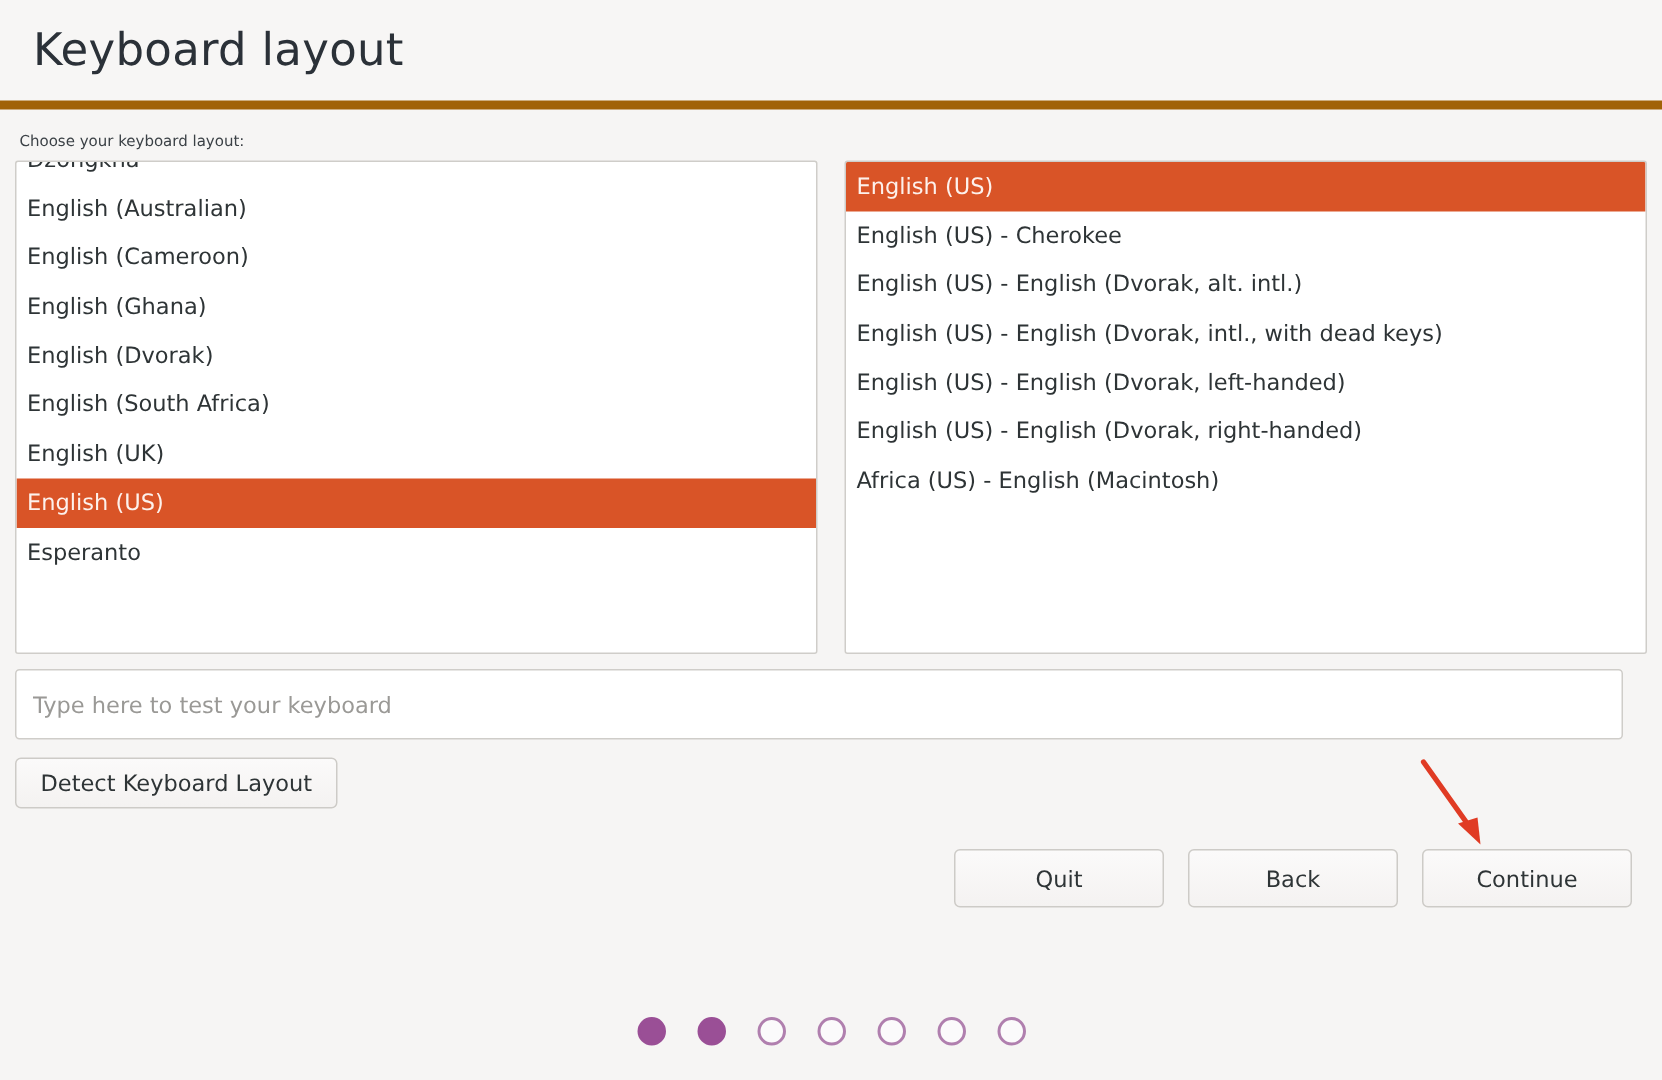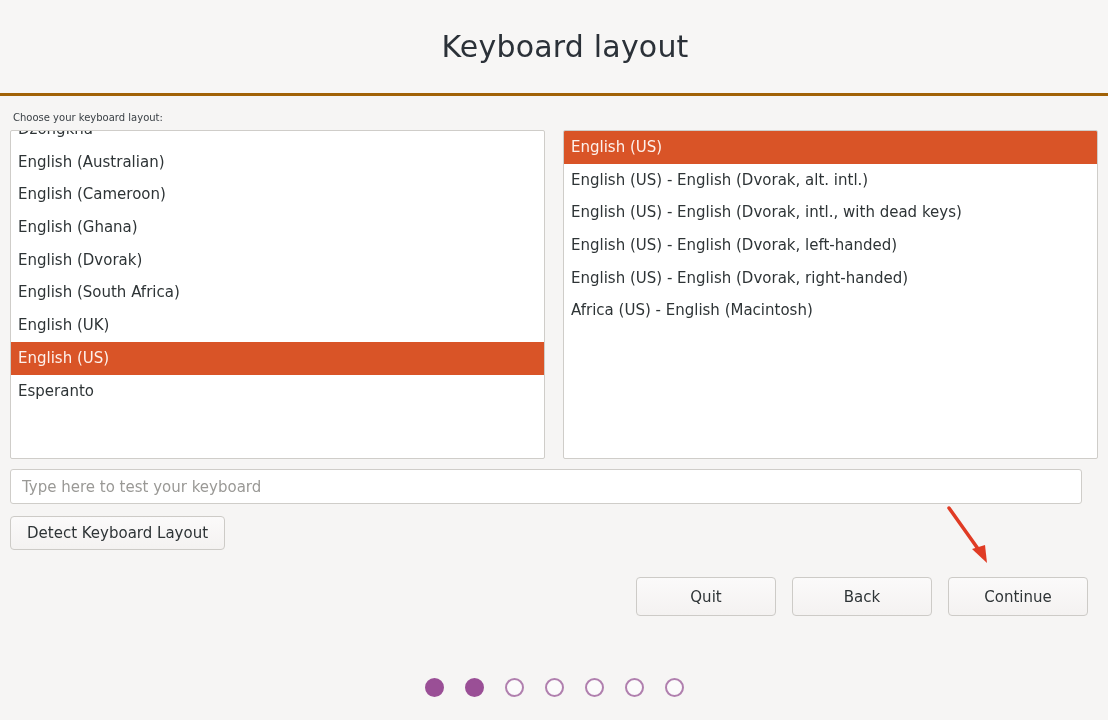--- a/index.html
+++ b/index.html
@@ -12,27 +12,26 @@
 
   body {
     font-family: "DejaVu Sans", "Liberation Sans", sans-serif;
     background: #f6f5f4;
     color: #2e3436;
     position: relative;
   }
 
   
   .header {
-    height: 96px;
+    height: 73px;
     background: #f7f6f5;
-    border-bottom: 3px solid #a16207;
+    border-bottom: 6px solid #a16207;
     display: flex;
     align-items: center;
     padding-left: 22px;
-    justify-content: center;
   }
 
   .page-title {
     font-size: 30px;
     font-weight: 400;
     color: #2b3138;
     letter-spacing: 0.2px;
   }
 
   
@@ -86,21 +85,21 @@
 
   .list-item.selected {
     background: #d95427;
     color: #fdf1ec;
   }
 
   
   .test-input {
     margin-top: 10px;
     width: 1072px;
-    height: 35px;
+    height: 47px;
     background: #ffffff;
     border: 1px solid #cfcdc9;
     border-radius: 3px;
     font-family: "DejaVu Sans", "Liberation Sans", sans-serif;
     font-size: 15px;
     color: #2e3436;
     padding: 0 11px;
   }
   .test-input::placeholder { color: #9a9996; }
 
@@ -192,20 +191,21 @@
           <div class="list-item">English (South Africa)</div>
           <div class="list-item">English (UK)</div>
           <div class="list-item selected">English (US)</div>
           <div class="list-item">Esperanto</div>
         </div>
     </div>
 
     <div class="list-box right">
       <div class="list-scroll" id="variant-list">
           <div class="list-item selected">English (US)</div>
+          <div class="list-item">English (US) - Cherokee</div>
           <div class="list-item">English (US) - English (Dvorak, alt. intl.)</div>
           <div class="list-item">English (US) - English (Dvorak, intl., with dead keys)</div>
           <div class="list-item">English (US) - English (Dvorak, left-handed)</div>
           <div class="list-item">English (US) - English (Dvorak, right-handed)</div>
           <div class="list-item">Africa (US) - English (Macintosh)</div>
         </div>
     </div>
 
   </div>
 

